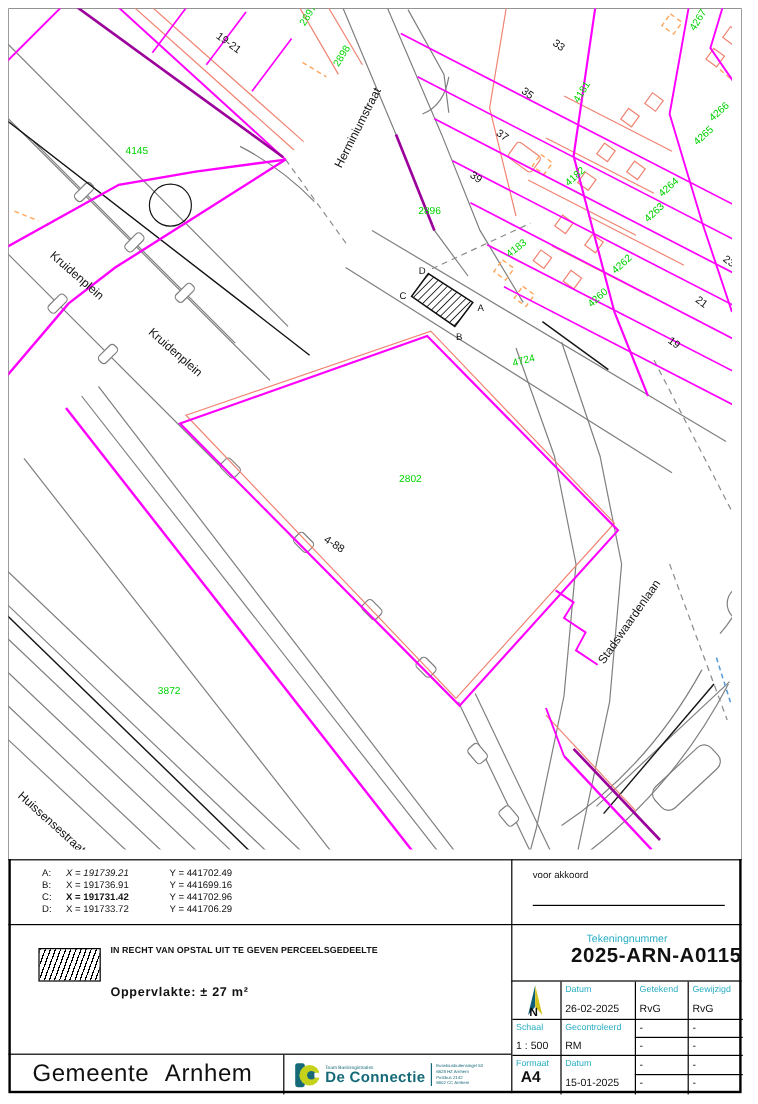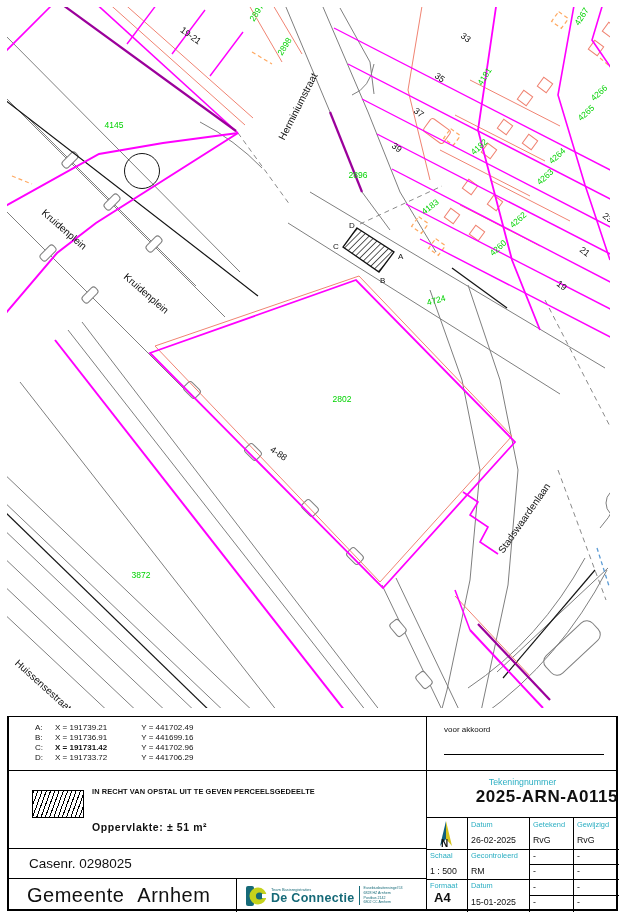--- a/index.html
+++ b/index.html
@@ -234,21 +234,21 @@
         <text class="corner" x="349" y="228">D</text>
       </g>
     </g>
   </svg>
 
   <div class="cell bt" style="left:7px;top:716px;width:419px;height:54px;">
     <table class="coords" style="margin:6px 0 0 28px;border-collapse:collapse;">
       <tbody>
           <tr>
         <td>A:</td>
-        <td style="padding-left:8px;">X = 191739.21</td>
+        <td style="padding-left:8px;font-style:italic;">X = 191739.21</td>
         <td style="padding-left:30px;">Y = 441702.49</td>
       </tr>
       <tr>
         <td>B:</td>
         <td style="padding-left:8px;">X = 191736.91</td>
         <td style="padding-left:30px;">Y = 441699.16</td>
       </tr>
       <tr>
         <td>C:</td>
         <td style="padding-left:8px;font-weight:bold;">X = 191731.42</td>
@@ -266,26 +266,23 @@
   <div class="cell bt bl" style="left:426px;top:716px;width:192px;height:54px;">
     <div class="abs" style="left:17px;top:8px;font-size:8px;">voor akkoord</div>
     <div class="abs" style="left:17px;top:37px;width:160px;border-top:1px solid #000;"></div>
   </div>
 
   <div class="cell bt" style="left:7px;top:770px;width:419px;height:78px;">
     <div class="hatch-swatch abs" style="left:25px;top:19px;"></div>
     <div class="abs" style="left:85px;top:17px;width:320px;">
       <div class="leg-line">IN RECHT VAN OPSTAL UIT TE GEVEN PERCEELSGEDEELTE</div>
     </div>
-    <div class="abs opp" style="left:85px;top:50px;">Oppervlakte: ± 51 m²</div>
-  </div>
-
-  <div class="cell bt" style="left:7px;top:848px;width:419px;height:30px;">
-    <div class="abs casenr" style="left:22px;top:7px;">Casenr. 0298025</div>
-  </div>
+    <div class="abs opp" style="left:85px;top:50px;">Oppervlakte: ± 27 m²</div>
+  </div>
+
 
   <div class="cell bt" style="left:7px;top:878px;width:419px;height:33px;padding-left:36px;">
     <div class="abs gemeente" style="left:20px;top:5px;">Gemeente Arnhem</div>
     <div class="abs" style="left:229px;top:0;width:0;height:33px;border-left:1.5px solid #000;"></div>
 
     <div class="abs" style="left:238px;top:2px;width:180px;height:29px;display:flex;align-items:center;">
       <svg width="22" height="24" viewBox="0 0 22 24">
         <rect x="1" y="2" width="8" height="20" rx="2" fill="#166a78"></rect>
         <circle cx="13" cy="12" r="8.5" fill="#c5d21c"></circle>
         <circle cx="14.5" cy="12" r="3.6" fill="#166a78"></circle>

